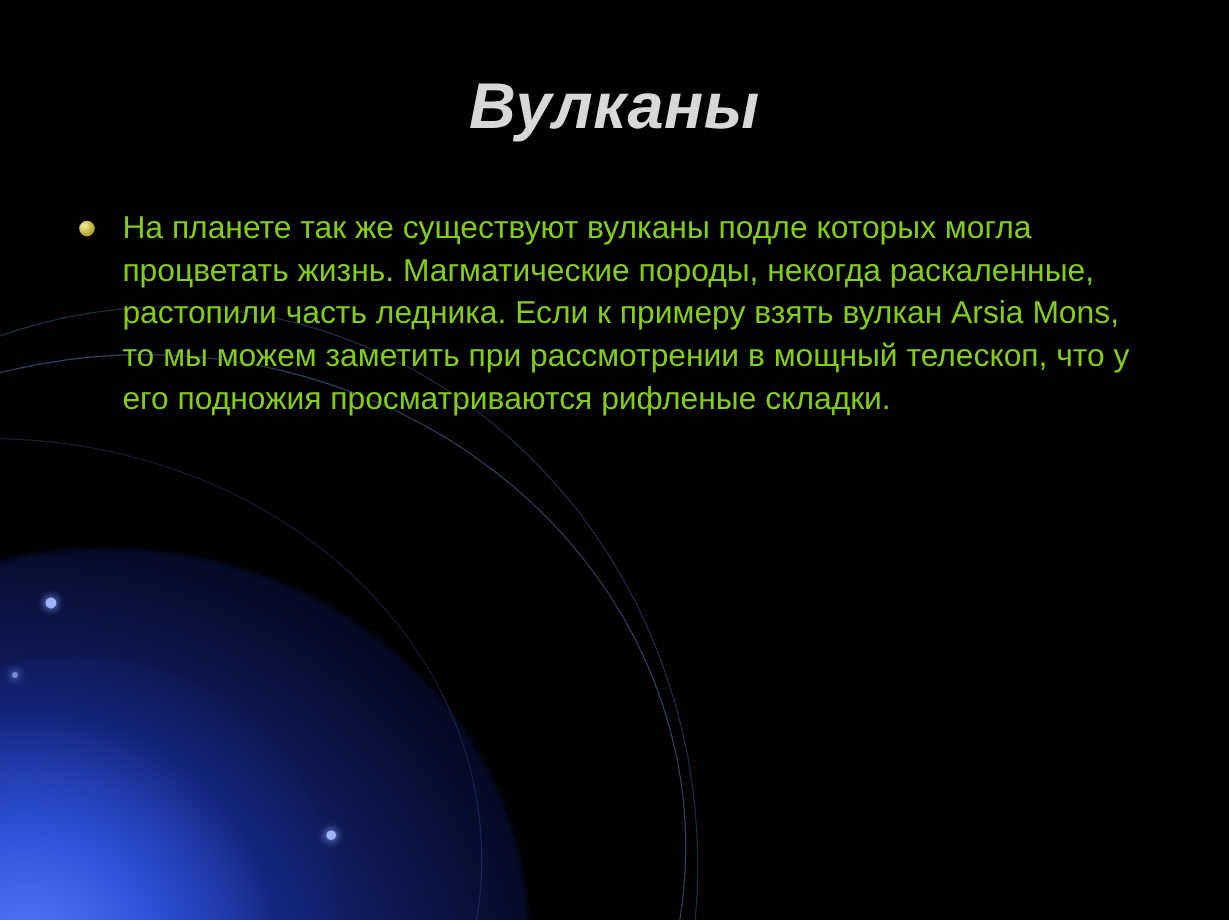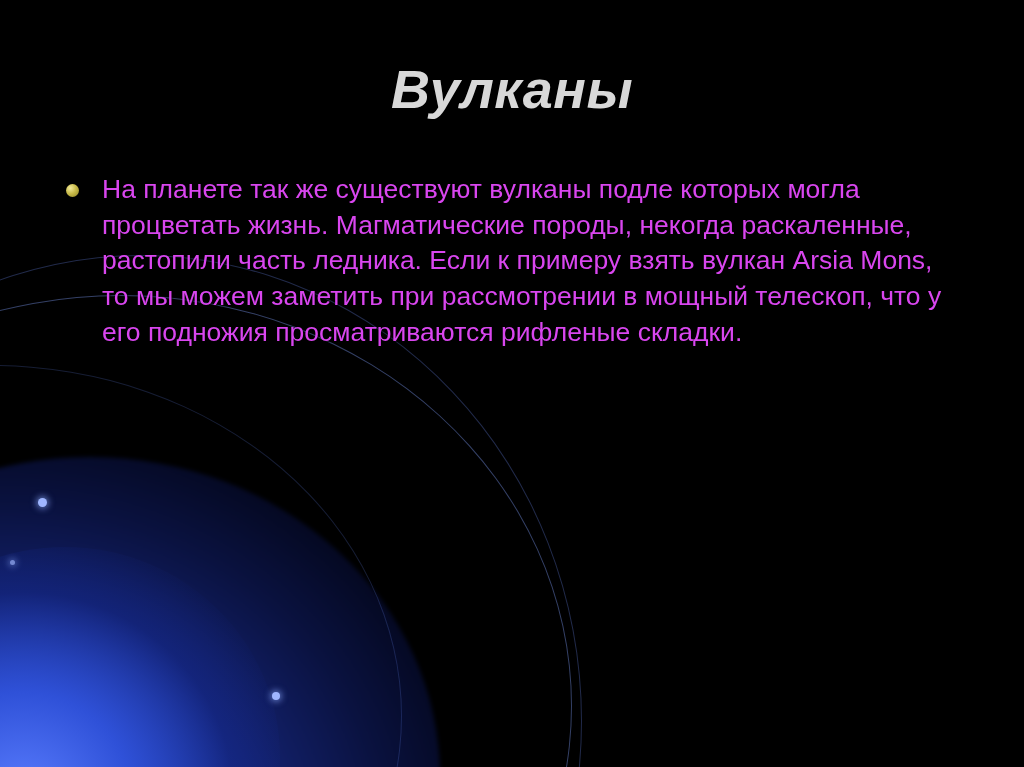--- a/index.html
+++ b/index.html
@@ -113,21 +113,21 @@
     left: 56px;
     width: 906px;
     list-style: none;
     margin: 0;
     padding: 0;
   }
   .body-item {
     position: relative;
     padding-left: 46px;
     margin-bottom: 16px;
-    color: #d946ef;
+    color: #84cc16;
     font-size: 26.5px;
     line-height: 1.345;
     text-align: left;
     text-shadow: 1px 1px 2px rgba(0,0,0,0.85);
   }
   .bullet {
     position: absolute;
     left: 10px;
     top: 12px;
     width: 13px;

